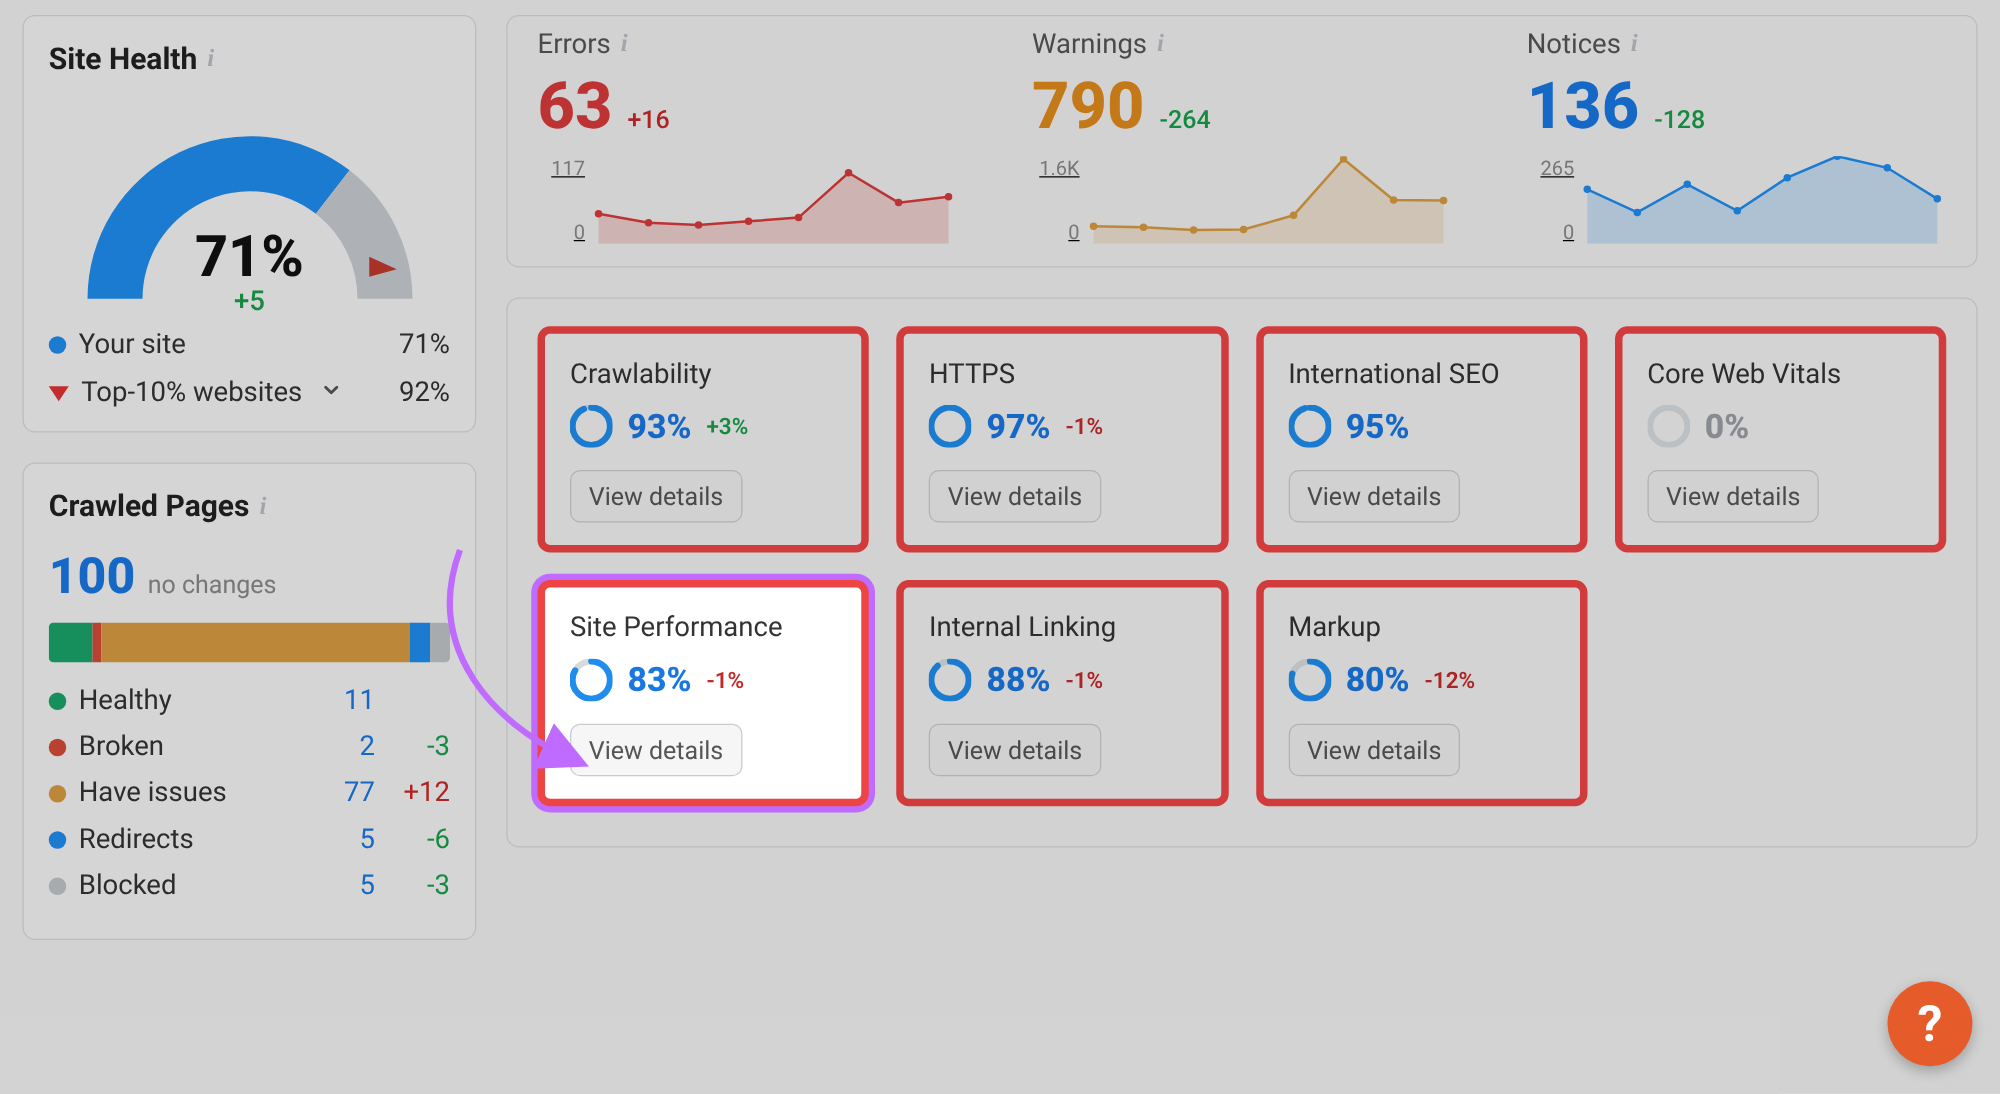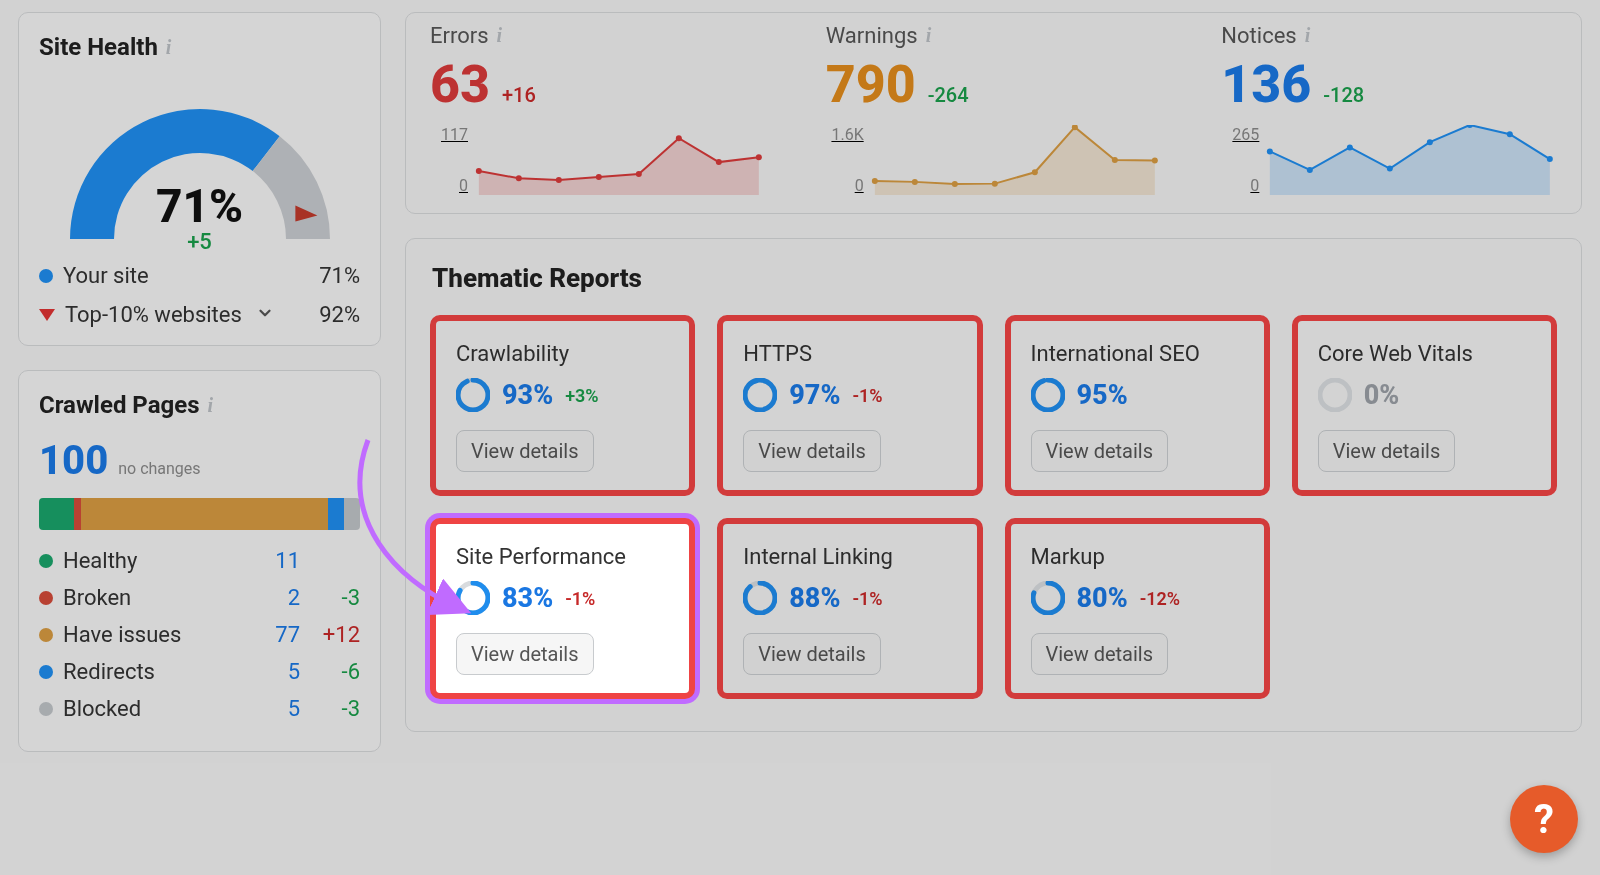--- a/index.html
+++ b/index.html
@@ -36,21 +36,21 @@
 
   .legend-row { display:flex; align-items:center; justify-content:space-between; font-size:22px; color:#333; margin:14px 0 0 0; }
   .legend-row .lab { display:flex; align-items:center; gap:10px; }
   .dot { width:14px; height:14px; border-radius:50%; display:inline-block; }
   .tri-down { width:0;height:0;border-left:8px solid transparent;border-right:8px solid transparent;border-top:12px solid #d33; display:inline-block; }
   .chev { margin-left:4px; }
 
   
   .cp-title { display:flex; align-items:baseline; gap:10px; }
   .cp-count { font-size:40px; font-weight:800; color:#1a77e2; }
-  .cp-sub { font-size:16px; color:#888; }
+  .cp-sub { font-size:20px; color:#888; }
   .bar { display:flex; height:32px; width:100%; border-radius:4px; overflow:hidden; margin:14px 0 18px 0; }
   .seg { height:100%; }
   .cp-row { display:flex; align-items:center; font-size:22px; margin:12px 0; }
   .cp-row .lab { flex:1; display:flex; align-items:center; gap:10px; color:#333; }
   .cp-row .n { width:60px; text-align:right; color:#1a77e2; }
   .cp-row .d { width:60px; text-align:right; }
   .d.up { color:#c62828; }
   .d.down { color:#1a9d4a; }
 
   
@@ -299,21 +299,20 @@
               <circle cx="160" cy="17.16981132075471" r="3" fill="#1f8ded"></circle>
               <circle cx="200" cy="0" r="3" fill="#1f8ded"></circle>
               <circle cx="240" cy="9.245283018867923" r="3" fill="#1f8ded"></circle>
               <circle cx="280" cy="34.075471698113205" r="3" fill="#1f8ded"></circle>
             </svg>
         </div>
       </div>
     </div>
 
     <div class="th-panel">
-      <div class="th-hdr">Thematic Reports</div>
       <div class="cards" id="cards">
           <div class="card"><div class="card-title">Crawlability</div><div class="card-row">
               <svg class="donut" viewBox="0 0 34 34">
                 <circle cx="17" cy="17" r="15" fill="none" stroke="#d8dbde" stroke-width="5"></circle>
                 <circle cx="17" cy="17" r="15" fill="none" stroke="#1f8ded" stroke-width="5" stroke-dasharray="94.24777960769379" stroke-dashoffset="6.59734457253856" transform="rotate(-90 17 17)" stroke-linecap="round"></circle>
               </svg>
               <span class="card-pct">93%</span>
               <span class="card-delta pos">+3%</span>
             </div><div class="vd-btn">View details</div></div>
           <div class="card"><div class="card-title">HTTPS</div><div class="card-row">

